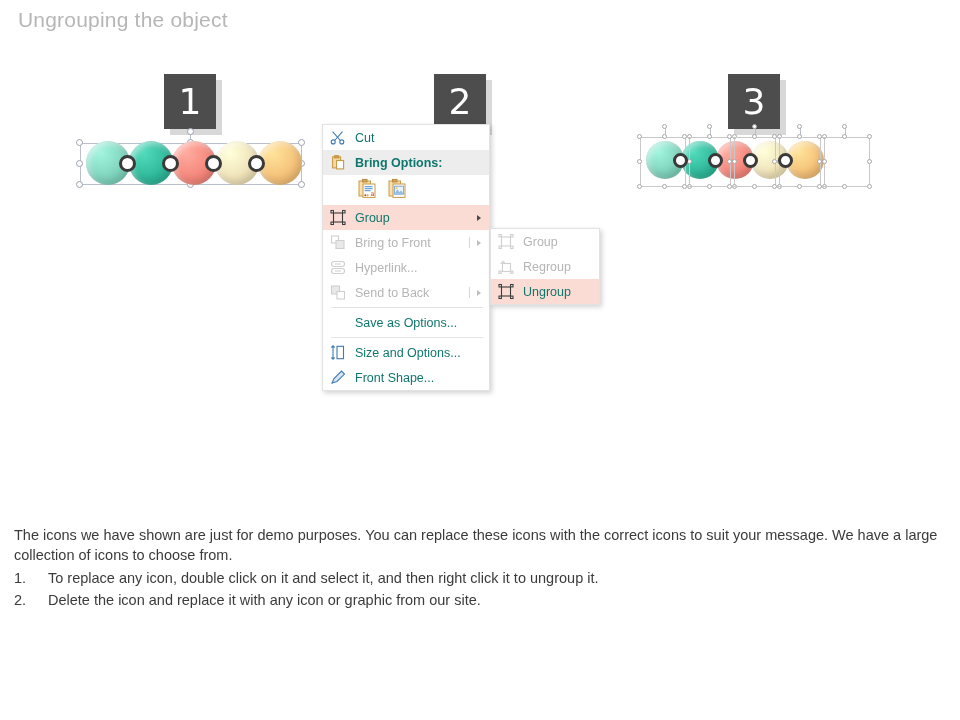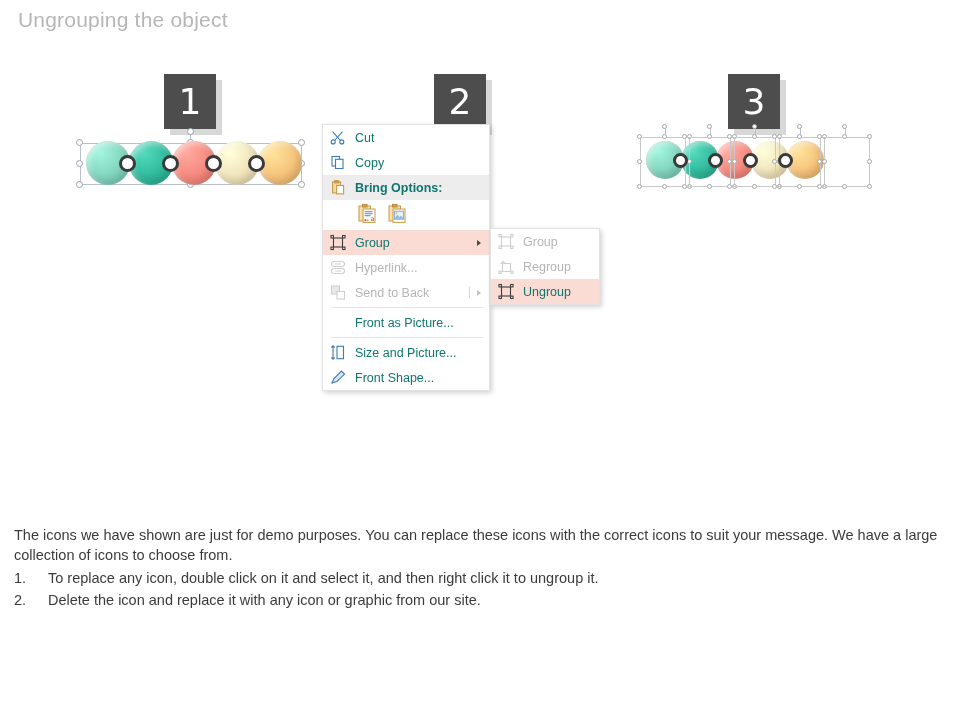--- a/index.html
+++ b/index.html
@@ -171,27 +171,20 @@
 
   <div class="ctx-menu" id="ctx-menu" style="left:322px; top:124px;">
       <div class="ctx-item">
         <span class="ic"><svg width="16" height="16" viewBox="0 0 16 16" fill="none" stroke="#3f7bb3" stroke-width="1.1">
             <circle cx="3.2" cy="12.4" r="2"></circle>
             <circle cx="11.8" cy="12.4" r="2"></circle>
             <path d="M4.6 11 12.5 2.2M10.4 11 2.6 2.2"></path>
           </svg></span>
         <span>Cut</span>
       </div>
-      <div class="ctx-item">
-        <span class="ic"><svg width="16" height="16" viewBox="0 0 16 16" fill="none" stroke="#3f7bb3" stroke-width="1.1">
-            <rect x="2" y="2" width="7.5" height="9.5"></rect>
-            <rect x="5.5" y="4.8" width="7.5" height="9.2" fill="#ffffff"></rect>
-          </svg></span>
-        <span>Copy</span>
-      </div>
       <div class="ctx-item band">
         <span class="ic"><svg width="16" height="16" viewBox="0 0 16 16" fill="none" stroke="#c99a46" stroke-width="1.1">
             <rect x="2.6" y="2.4" width="8" height="11" fill="#f3d9a8"></rect>
             <rect x="4.6" y="1.2" width="4" height="2.2" fill="#c99a46"></rect>
             <rect x="6.6" y="6" width="7" height="8.4" fill="#ffffff"></rect>
           </svg></span>
         <span>Bring Options:</span>
       </div>
       <div class="paste-icons">
         <span><svg width="20" height="21" viewBox="0 0 20 21" fill="none">
@@ -218,46 +211,55 @@
             <rect x="1" y="1" width="2.4" height="2.4" fill="#ffffff"></rect>
             <rect x="12.6" y="1" width="2.4" height="2.4" fill="#ffffff"></rect>
             <rect x="1" y="12.6" width="2.4" height="2.4" fill="#ffffff"></rect>
             <rect x="12.6" y="12.6" width="2.4" height="2.4" fill="#ffffff"></rect>
           </svg></span>
         <span>Group</span>
         <span class="arrow"></span>
       </div>
       <div class="ctx-item disabled">
         <span class="ic"><svg width="16" height="16" viewBox="0 0 16 16" fill="none" stroke="#cfcfcf" stroke-width="1.1">
+            <rect x="1.5" y="1.5" width="7" height="7" fill="#ffffff"></rect>
+            <rect x="6" y="6" width="8" height="8" fill="#e9e9e9"></rect>
+          </svg></span>
+        <span>Bring to Front</span>
+        <span class="sep-bar"></span>
+        <span class="arrow"></span>
+      </div>
+      <div class="ctx-item disabled">
+        <span class="ic"><svg width="16" height="16" viewBox="0 0 16 16" fill="none" stroke="#cfcfcf" stroke-width="1.1">
             <rect x="1.5" y="2" width="13" height="5" rx="2.4"></rect>
             <rect x="1.5" y="9" width="13" height="5" rx="2.4"></rect>
             <path d="M5 4.5h6M5 11.5h6"></path>
           </svg></span>
         <span>Hyperlink...</span>
       </div>
       <div class="ctx-item disabled">
         <span class="ic"><svg width="16" height="16" viewBox="0 0 16 16" fill="none" stroke="#cfcfcf" stroke-width="1.1">
             <rect x="1.5" y="1.5" width="8" height="8" fill="#e9e9e9"></rect>
             <rect x="7" y="7" width="7.5" height="7.5" fill="#ffffff"></rect>
           </svg></span>
         <span>Send to Back</span>
         <span class="sep-bar"></span>
         <span class="arrow"></span>
       </div>
       <div class="ctx-sep"></div>
       <div class="ctx-item">
-        <span>Front as Picture...</span>
+        <span>Save as Options...</span>
       </div>
       <div class="ctx-sep"></div>
       <div class="ctx-item">
         <span class="ic"><svg width="16" height="16" viewBox="0 0 16 16" fill="none" stroke="#3f7bb3" stroke-width="1.1">
             <path d="M3 1.5v13M1.4 3 3 1.4 4.6 3M1.4 13 3 14.6 4.6 13"></path>
             <rect x="7" y="1.8" width="6.5" height="12.4" fill="#ffffff"></rect>
           </svg></span>
-        <span>Size and Picture...</span>
+        <span>Size and Options...</span>
       </div>
       <div class="ctx-item">
         <span class="ic"><svg width="16" height="16" viewBox="0 0 16 16" fill="none" stroke="#3f7bb3" stroke-width="1.1">
             <path d="M2 13.5 4 9 11.5 1.6l3 3L7 12z" fill="#d9e6f2"></path>
             <path d="M2 13.5 4.2 12.8"></path>
           </svg></span>
         <span>Front Shape...</span>
       </div>
     </div>
 

